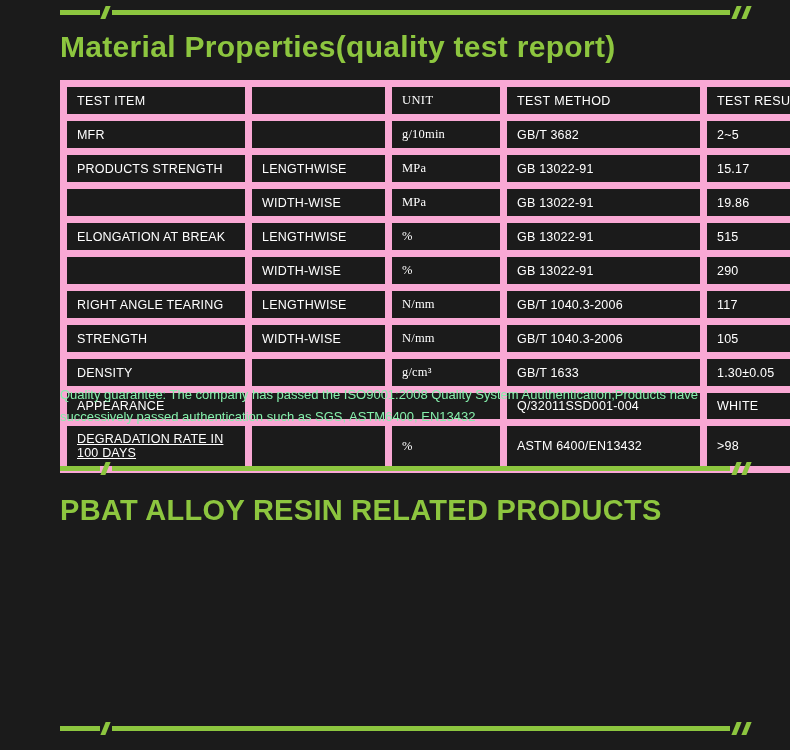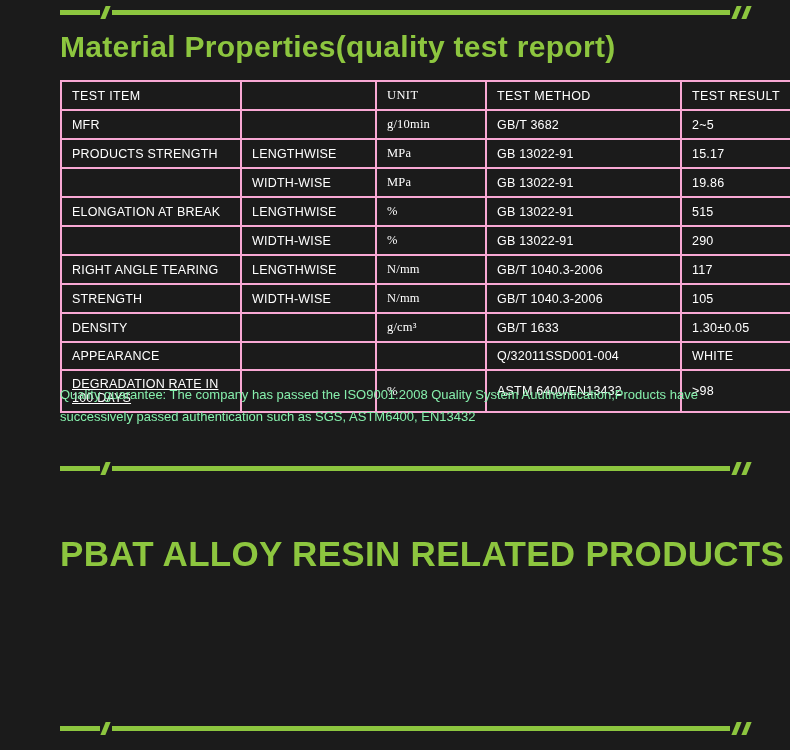--- a/index.html
+++ b/index.html
@@ -62,36 +62,36 @@
   .section-title {
     position: absolute;
     left: 60px;
     color: #8dc63f;
     font-size: 30px;
     font-weight: bold;
     letter-spacing: 0.3px;
     white-space: nowrap;
   }
   #title-properties { top: 30px; }
-  #title-products { top: 494px; font-size: 35px; margin-top: 40px; }
+  #title-products { top: 494px; font-size: 29px; }
 
   
   .table-wrap {
     position: absolute;
     left: 60px;
     top: 80px;
     width: 672px;
   }
   table.spec {
     border-collapse: collapse;
     width: 672px;
     table-layout: fixed;
   }
   table.spec td {
-    border: 2px solid #f9a8d4;
+    border: 7px solid #f9a8d4;
     color: #ffffff;
     font-size: 12.5px;
     padding: 6px 8px 6px 10px;
     vertical-align: middle;
     height: 14px;
     letter-spacing: 0.2px;
   }
   table.spec tr.header td {
     font-size: 12.5px;
     letter-spacing: 0.4px;

